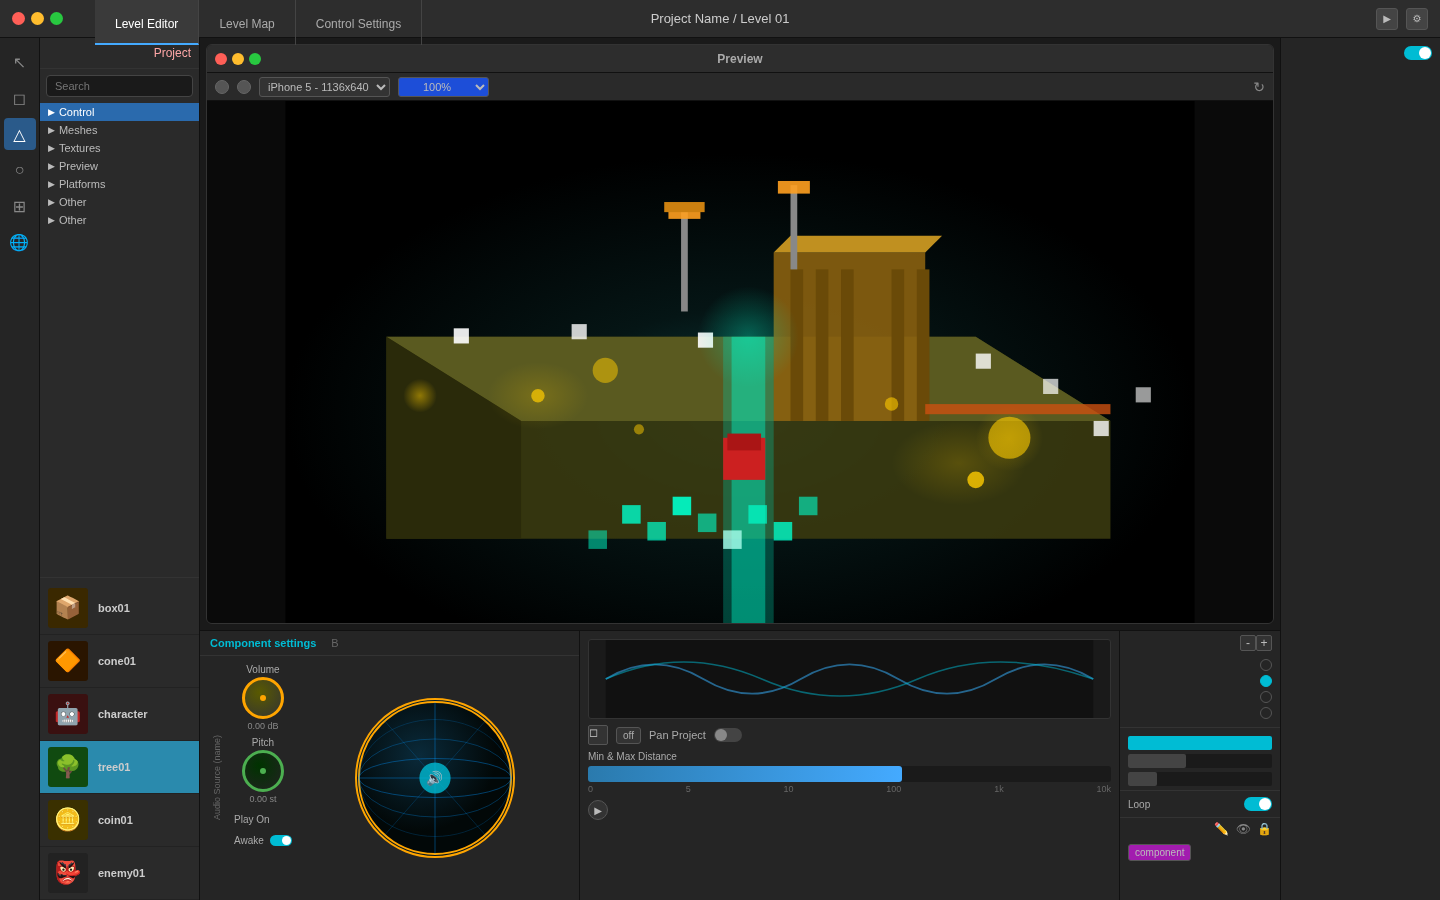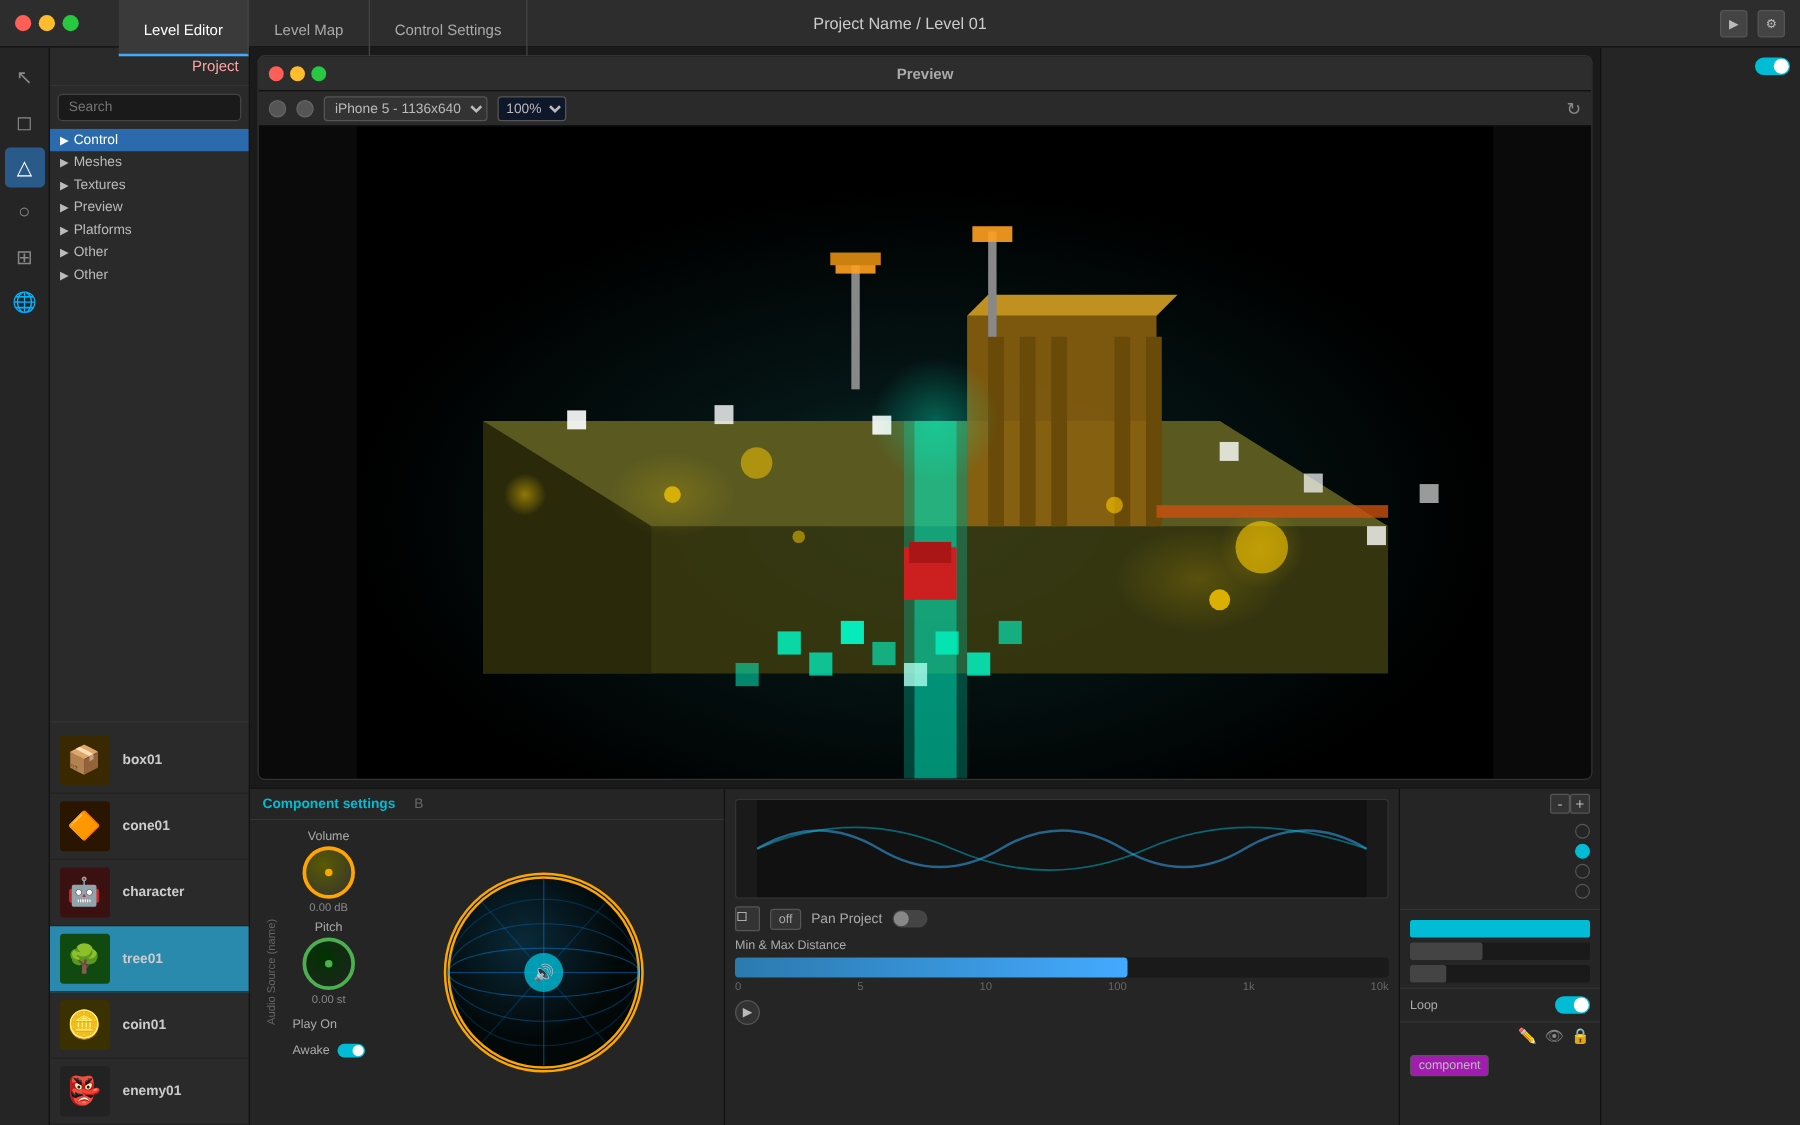--- a/index.html
+++ b/index.html
@@ -223,26 +223,26 @@
     .device-select {
       background: #333;
       border: 1px solid #555;
       border-radius: 3px;
       color: #bbb;
       font-size: 11px;
       padding: 2px 4px;
       cursor: pointer;
     }
     .zoom-select {
-      background: #0f172a;
+      background: #1d4ed8;
       border: 1px solid #555;
       border-radius: 3px;
       color: #bbb;
       font-size: 11px;
-      padding: 2px 2px;
+      padding: 2px 20px;
       cursor: pointer;
     }
     .preview-refresh {
       margin-left: auto;
       color: #888;
       font-size: 14px;
       cursor: pointer;
     }
     .preview-canvas {
       width: 100%;

